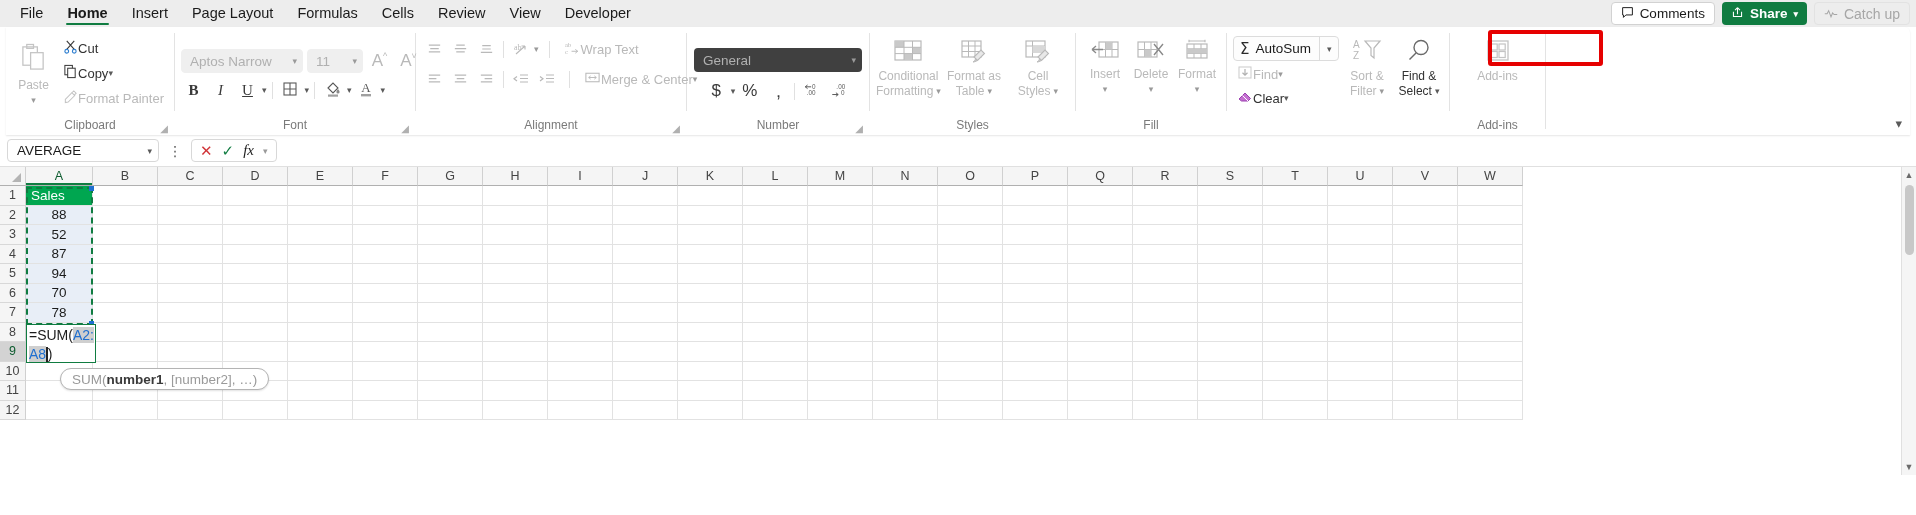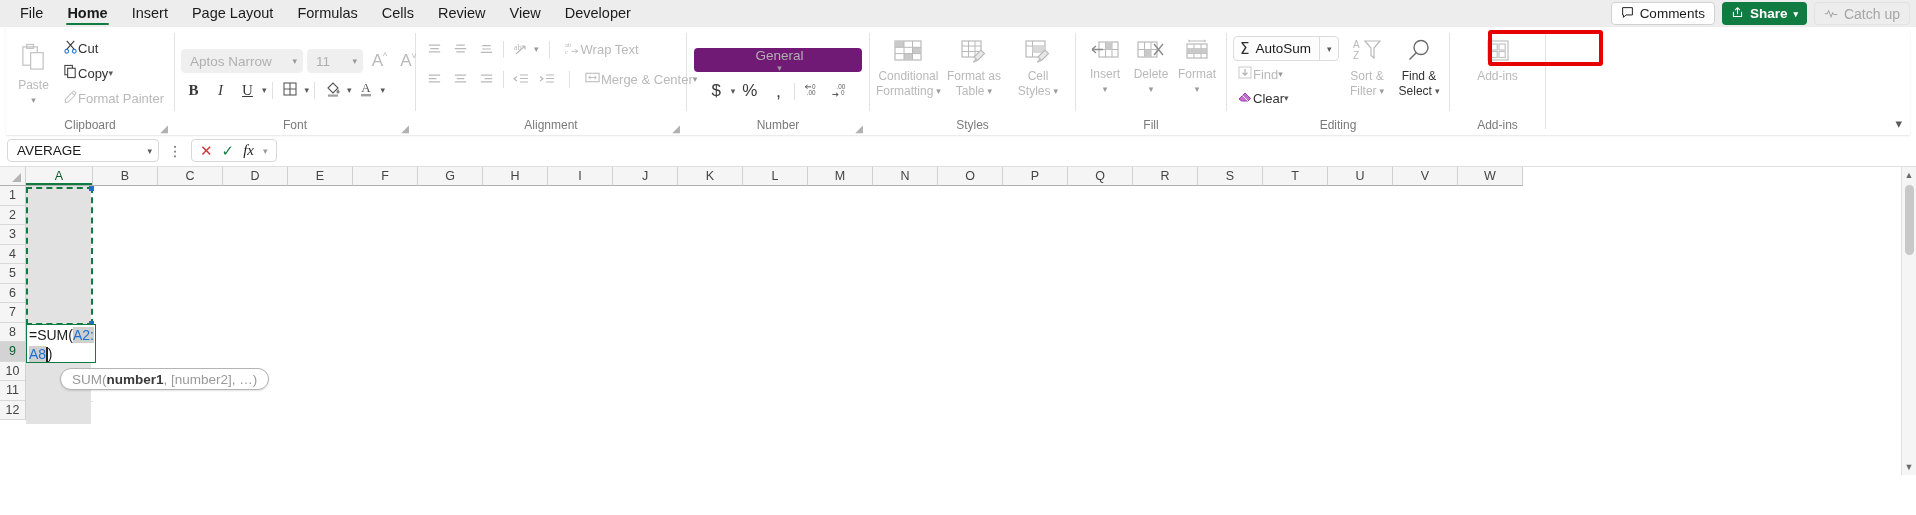--- a/index.html
+++ b/index.html
@@ -119,23 +119,23 @@
   }
   .iconbtn.dark { color: #3a3a3a; }
   .vsep { width: 1px; height: 17px; background: #e0e0e0; margin: 0 3px; }
 
   
   .aligngrid { display: flex; flex-direction: column; gap: 6px; }
   .alignrow { display: flex; align-items: center; gap: 1px; }
 
   
   .numcombo {
-    background: #701a75; border-radius: 4px; width: 168px; height: 24px;
+    background: #404040; border-radius: 4px; width: 168px; height: 24px;
     display: flex; align-items: center; justify-content: space-between;
-    padding: 0 6px 0 9px; font-size: 13.5px; color: #b0b0b0; flex-direction: column;
+    padding: 0 6px 0 9px; font-size: 13.5px; color: #b0b0b0;
   }
 
   
   .editcol { display: flex; flex-direction: column; gap: 2px; padding-top: 2px; }
   .sumbtn {
     display: flex; align-items: center;
     background: #fdfdfd; border: 1px solid #dcdcdc; border-radius: 4px;
     height: 25px; font-size: 13.5px; color: #1b1b1b;
   }
   .sumbtn .lbl { padding: 0 8px 0 6px; display:flex; align-items:center; gap:6px;}
@@ -201,21 +201,21 @@
   .colh {
     background: #f5f5f5; border-right: 1px solid #d0d0d0;
     border-bottom: 1px solid #b0b0b0; font-size: 12.5px; color: #444;
     display: flex; align-items: center; justify-content: center;
   }
   .colh.sel { color: #0d5c2f; }
   .colh.sel::after {
     content:""; position:absolute; left:0; right:0; bottom:0; height:2.5px; background:#107c41;
   }
   .cells { position: relative; }
-  .gridrow { display: flex; height: 19.5px; flex-direction: column; }
+  .gridrow { display: flex; height: 19.5px; }
   .cell {
     border-right: 1px solid #e2e2e2; border-bottom: 1px solid #e2e2e2;
     font-size: 13.5px; color: #1b1b1b; display: flex; align-items: center;
     justify-content: center; overflow: hidden;
   }
   .cell.header-sales {
     background: #00a650; color: #ffffff; justify-content: flex-start;
     padding-left: 5px; font-size: 13.5px;
   }
   .cell.num { background: #e8eef7; }
@@ -716,23 +716,20 @@
               <circle cx="16" cy="9.5" r="7" fill="none" stroke="#6a6a6a" stroke-width="1.4"></circle>
               <path d="M11 15L4.5 21.5" stroke="#6a6a6a" stroke-width="1.4"></path>
             </svg>
         </span>
         <span>Find &amp;</span>
         <span style="display:flex;gap:3px;align-items:center">
           <span>Select</span>
           <span class="chevd">▾</span>
         </span>
       </div>
-    </div>
-    <div class="label">
-      <span>Editing</span>
     </div>
   </div>
   <div class="sep"></div>
 
   <div class="grp" style="width:95px">
     <div class="body" style="justify-content:center;align-items:flex-start;padding-top:8px">
       <div class="bigbtn w70 dis">
         <span class="gl">
           <svg width="26" height="24" viewBox="0 0 26 24">
               <rect x="3" y="2" width="20" height="19" fill="none" stroke="#c4c4c4" stroke-width="1.3"></rect>

